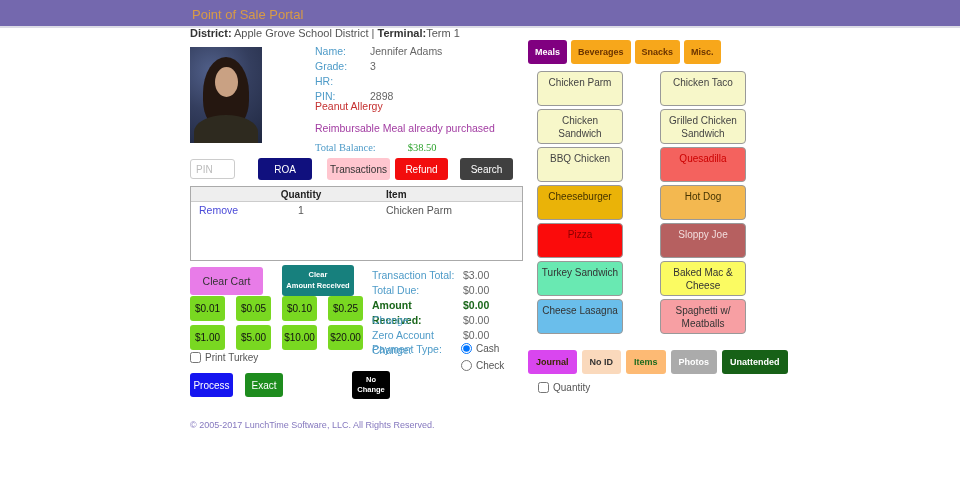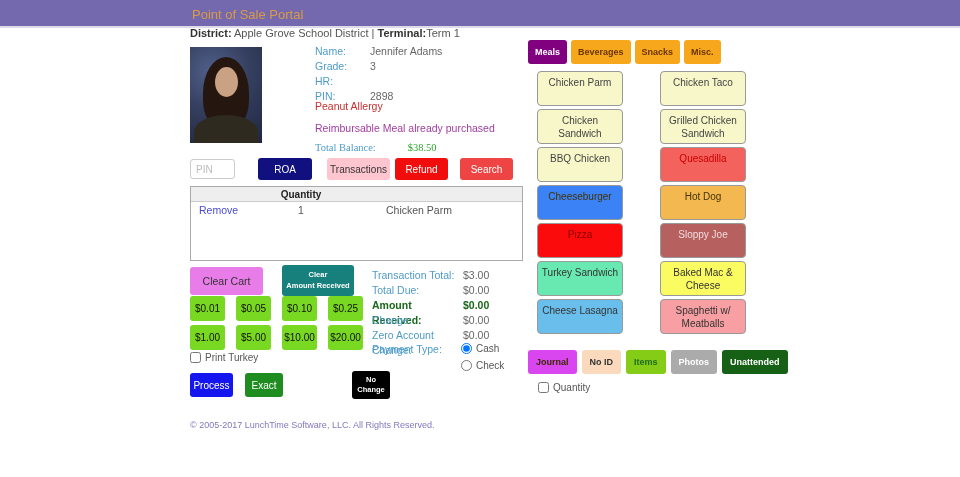--- a/index.html
+++ b/index.html
@@ -136,26 +136,27 @@
   <div class="meal-status">Reimbursable Meal already purchased</div>
   <div class="balance">
     <span class="lab">Total Balance:</span>
     <span class="val">$38.50</span>
   </div>
 
   <input class="pin-input" placeholder="PIN" style="">
   <button class="btn b-roa" style="background: rgb(16, 16, 126); color: rgb(255, 255, 255);">ROA</button>
   <button class="btn b-trans" style="background: rgb(255, 198, 207); color: rgb(51, 51, 51);">Transactions</button>
   <button class="btn b-refund" style="background: rgb(242, 13, 13); color: rgb(255, 255, 255);">Refund</button>
-  <button class="btn b-search" style="background: #ef4444; color: rgb(255, 255, 255);">Search</button>
+  <button class="btn b-search" style="background: #404040; color: rgb(255, 255, 255);">Search</button>
 
   <div class="cart">
     <div class="cart-header">
       <span class="c1"></span>
       <span class="c2">Quantity</span>
+      <span class="c3">Item</span>
     </div>
     <div class="cart-row">
       <span class="c1"><span class="remove-link">Remove</span></span>
       <span class="c2">1</span>
       <span class="c3">Chicken Parm</span>
     </div>
   </div>
 
   <button class="btn b-clear-cart" style="background: rgb(232, 124, 232); color: rgb(51, 51, 51);">Clear Cart</button>
   <button class="btn b-clear-amt" style="background: rgb(23, 128, 125); color: rgb(255, 255, 255);">
@@ -229,34 +230,34 @@
     <button class="tab" style="background: rgb(247, 167, 27); color: rgb(107, 52, 0);">Misc.</button>
   </div>
 
   <div class="menu-grid">
     <button class="menu-item" style="background: rgb(247, 247, 201); color: rgb(68, 68, 68);">Chicken Parm</button>
     <button class="menu-item" style="background: rgb(247, 247, 201); color: rgb(68, 68, 68);">Chicken Taco</button>
     <button class="menu-item" style="background: rgb(247, 247, 201); color: rgb(68, 68, 68);">Chicken Sandwich</button>
     <button class="menu-item" style="background: rgb(247, 247, 201); color: rgb(68, 68, 68);">Grilled Chicken Sandwich</button>
     <button class="menu-item" style="background: rgb(247, 247, 201); color: rgb(68, 68, 68);">BBQ Chicken</button>
     <button class="menu-item" style="background: rgb(244, 98, 94); color: rgb(204, 0, 0);">Quesadilla</button>
-    <button class="menu-item" style="background: #3b82f6; color: rgb(68, 51, 0); text-align: right;">Cheeseburger</button>
+    <button class="menu-item" style="background: #eab308; color: rgb(68, 51, 0); text-align: right;">Cheeseburger</button>
     <button class="menu-item" style="background: rgb(243, 184, 80); color: rgb(68, 51, 0);">Hot Dog</button>
     <button class="menu-item" style="background: rgb(251, 11, 11); color: rgb(139, 0, 0);">Pizza</button>
     <button class="menu-item" style="background: rgb(182, 96, 96); color: rgb(242, 220, 220);">Sloppy Joe</button>
     <button class="menu-item" style="background: rgb(105, 233, 178); color: rgb(51, 51, 51);">Turkey Sandwich</button>
     <button class="menu-item" style="background: rgb(251, 251, 98); color: rgb(51, 51, 51);">Baked Mac &amp; Cheese</button>
     <button class="menu-item" style="background: rgb(106, 190, 235); color: rgb(51, 51, 51);">Cheese Lasagna</button>
     <button class="menu-item" style="background: rgb(247, 159, 163); color: rgb(51, 51, 51);">Spaghetti w/ Meatballs</button>
   </div>
 
   <div class="menu-actions">
     <button class="action-btn" style="background: #d946ef; color: rgb(58, 42, 0);">Journal</button>
     <button class="action-btn" style="background: rgb(250, 217, 188); color: rgb(51, 51, 51);">No ID</button>
-    <button class="action-btn" style="background: #84cc16; color: rgb(31, 107, 31);">Items</button>
+    <button class="action-btn" style="background: #fdba74; color: rgb(31, 107, 31);">Items</button>
     <button class="action-btn" style="background: rgb(171, 171, 171); color: rgb(255, 255, 255);">Photos</button>
     <button class="action-btn" style="background: rgb(23, 97, 23); color: rgb(255, 255, 255);">Unattended</button>
   </div>
 
   <div class="qty-check">
     <input type="checkbox" style="">
     <span>Quantity</span>
   </div>
 
 </div>

